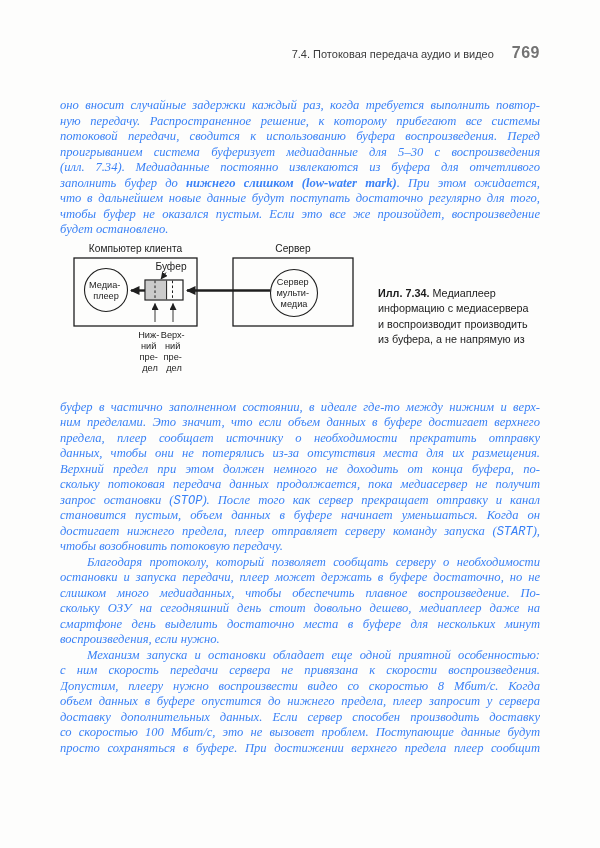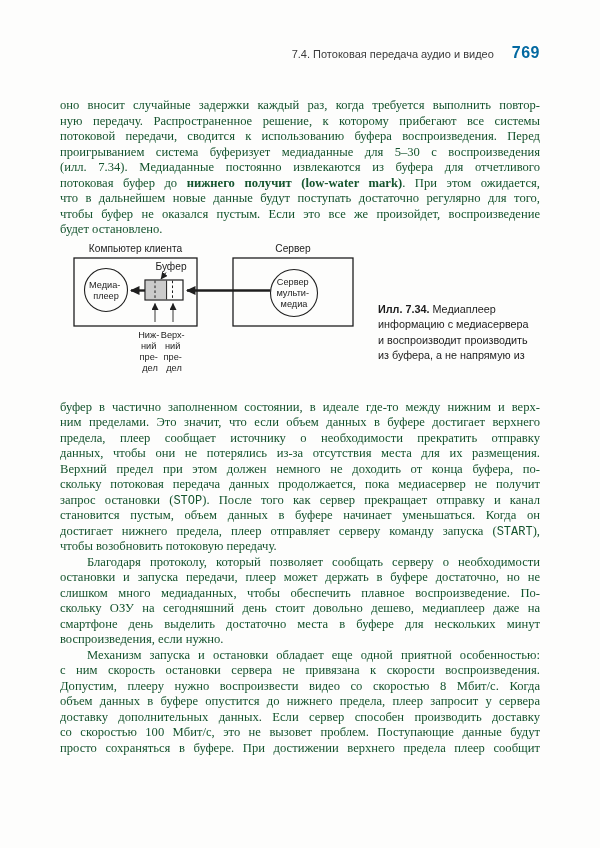--- a/index.html
+++ b/index.html
@@ -7,35 +7,35 @@
     position:relative; width:600px; height:848px;
     background:#fdfdfc; overflow:hidden;
     font-family:"Liberation Serif", serif; color:#333;
   }
   .content { position:absolute; left:60px; top:44px; width:480px; }
 
   
   .running { display:flex; justify-content:flex-end; align-items:baseline; gap:18px;
              font-family:"Liberation Sans", sans-serif; }
   .running .rh { font-size:11px; color:#3a3a3a; }
-  .running .pn { font-size:16px; font-weight:bold; color:#0369a1; letter-spacing:0.5px; }
+  .running .pn { font-size:16px; font-weight:bold; color:#737373; letter-spacing:0.5px; }
 
   
   .body-text { margin-top:36px; }
-  .para { font-size:12.6px; line-height:15.5px; color:#14532d; }
+  .para { font-size:12.6px; line-height:15.5px; color:#3b82f6;font-style:italic; }
   .tline { height:15.5px; overflow:hidden; text-align:justify; text-align-last:justify; }
   .tline.lastline { text-align-last:left; }
   .tline.ind { text-indent:27px; }
   .b { font-weight:bold; }
   .m { font-family:"Liberation Mono", monospace; font-size:12px; }
 
   
   .figure-area { position:relative; height:160px; margin-bottom:2px; }
   .fig-svg { position:absolute; left:0; top:0; }
-  .caption { position:absolute; left:318px; top:64px; width:170px;
+  .caption { position:absolute; left:318px; top:48px; width:170px;
              font-family:"Liberation Sans", sans-serif; font-size:10.8px;
              line-height:15.5px; color:#1c1c1c; }
   .caption .tline { text-align:left; text-align-last:auto; height:15.5px; overflow:hidden; }
 
   
   .fig-svg text { fill:#1c1c1c; font-family:"Liberation Sans", sans-serif; }
 </style>
 </head>
 <body>
 
@@ -48,21 +48,21 @@
     </div>
 
     <div class="body-text">
 
       <div class="para">
           <div class="tline"><span>оно вносит случайные задержки каждый раз, когда требуется выполнить повтор-</span></div>
           <div class="tline"><span>ную передачу. Распространенное решение, к которому прибегают все системы</span></div>
           <div class="tline"><span>потоковой передачи, сводится к использованию буфера воспроизведения. Перед</span></div>
           <div class="tline"><span>проигрыванием система буферизует медиаданные для 5–30 с воспроизведения</span></div>
           <div class="tline"><span>(илл. 7.34). Медиаданные постоянно извлекаются из буфера для отчетливого</span></div>
-          <div class="tline"><span>потоковая буфер до </span><span class="b">нижнего получит (low-water mark)</span><span>. При этом ожидается,</span></div>
+          <div class="tline"><span>заполнить буфер до </span><span class="b">нижнего слишком (low-water mark)</span><span>. При этом ожидается,</span></div>
           <div class="tline"><span>что в дальнейшем новые данные будут поступать достаточно регулярно для того,</span></div>
           <div class="tline"><span>чтобы буфер не оказался пустым. Если это все же произойдет, воспроизведение</span></div>
           <div class="tline lastline"><span>будет остановлено.</span></div>
         </div>
 
       <div class="figure-area">
         <svg class="fig-svg" width="480" height="160" viewBox="0 0 480 160">
           <defs>
             <marker id="ah" markerUnits="userSpaceOnUse" markerWidth="10" markerHeight="9" refX="8.5" refY="4.5" orient="auto">
               <path d="M0,0 L9.5,4.5 L0,9 z" fill="#1f1f1f"></path>
@@ -143,21 +143,21 @@
       <div class="para">
           <div class="tline ind"><span>Благодаря протоколу, который позволяет сообщать серверу о необходимости</span></div>
           <div class="tline"><span>остановки и запуска передачи, плеер может держать в буфере достаточно, но не</span></div>
           <div class="tline"><span>слишком много медиаданных, чтобы обеспечить плавное воспроизведение. По-</span></div>
           <div class="tline"><span>скольку ОЗУ на сегодняшний день стоит довольно дешево, медиаплеер даже на</span></div>
           <div class="tline"><span>смартфоне день выделить достаточно места в буфере для нескольких минут</span></div>
           <div class="tline lastline"><span>воспроизведения, если нужно.</span></div>
         </div>
       <div class="para">
           <div class="tline ind"><span>Механизм запуска и остановки обладает еще одной приятной особенностью:</span></div>
-          <div class="tline"><span>с ним скорость остановки сервера не привязана к скорости воспроизведения.</span></div>
+          <div class="tline"><span>с ним скорость передачи сервера не привязана к скорости воспроизведения.</span></div>
           <div class="tline"><span>Допустим, плееру нужно воспроизвести видео со скоростью 8 Мбит/с. Когда</span></div>
           <div class="tline"><span>объем данных в буфере опустится до нижнего предела, плеер запросит у сервера</span></div>
           <div class="tline"><span>доставку дополнительных данных. Если сервер способен производить доставку</span></div>
           <div class="tline"><span>со скоростью 100 Мбит/с, это не вызовет проблем. Поступающие данные будут</span></div>
           <div class="tline"><span>просто сохраняться в буфере. При достижении верхнего предела плеер сообщит</span></div>
         </div>
 
     </div>
   </div>
 </div>

